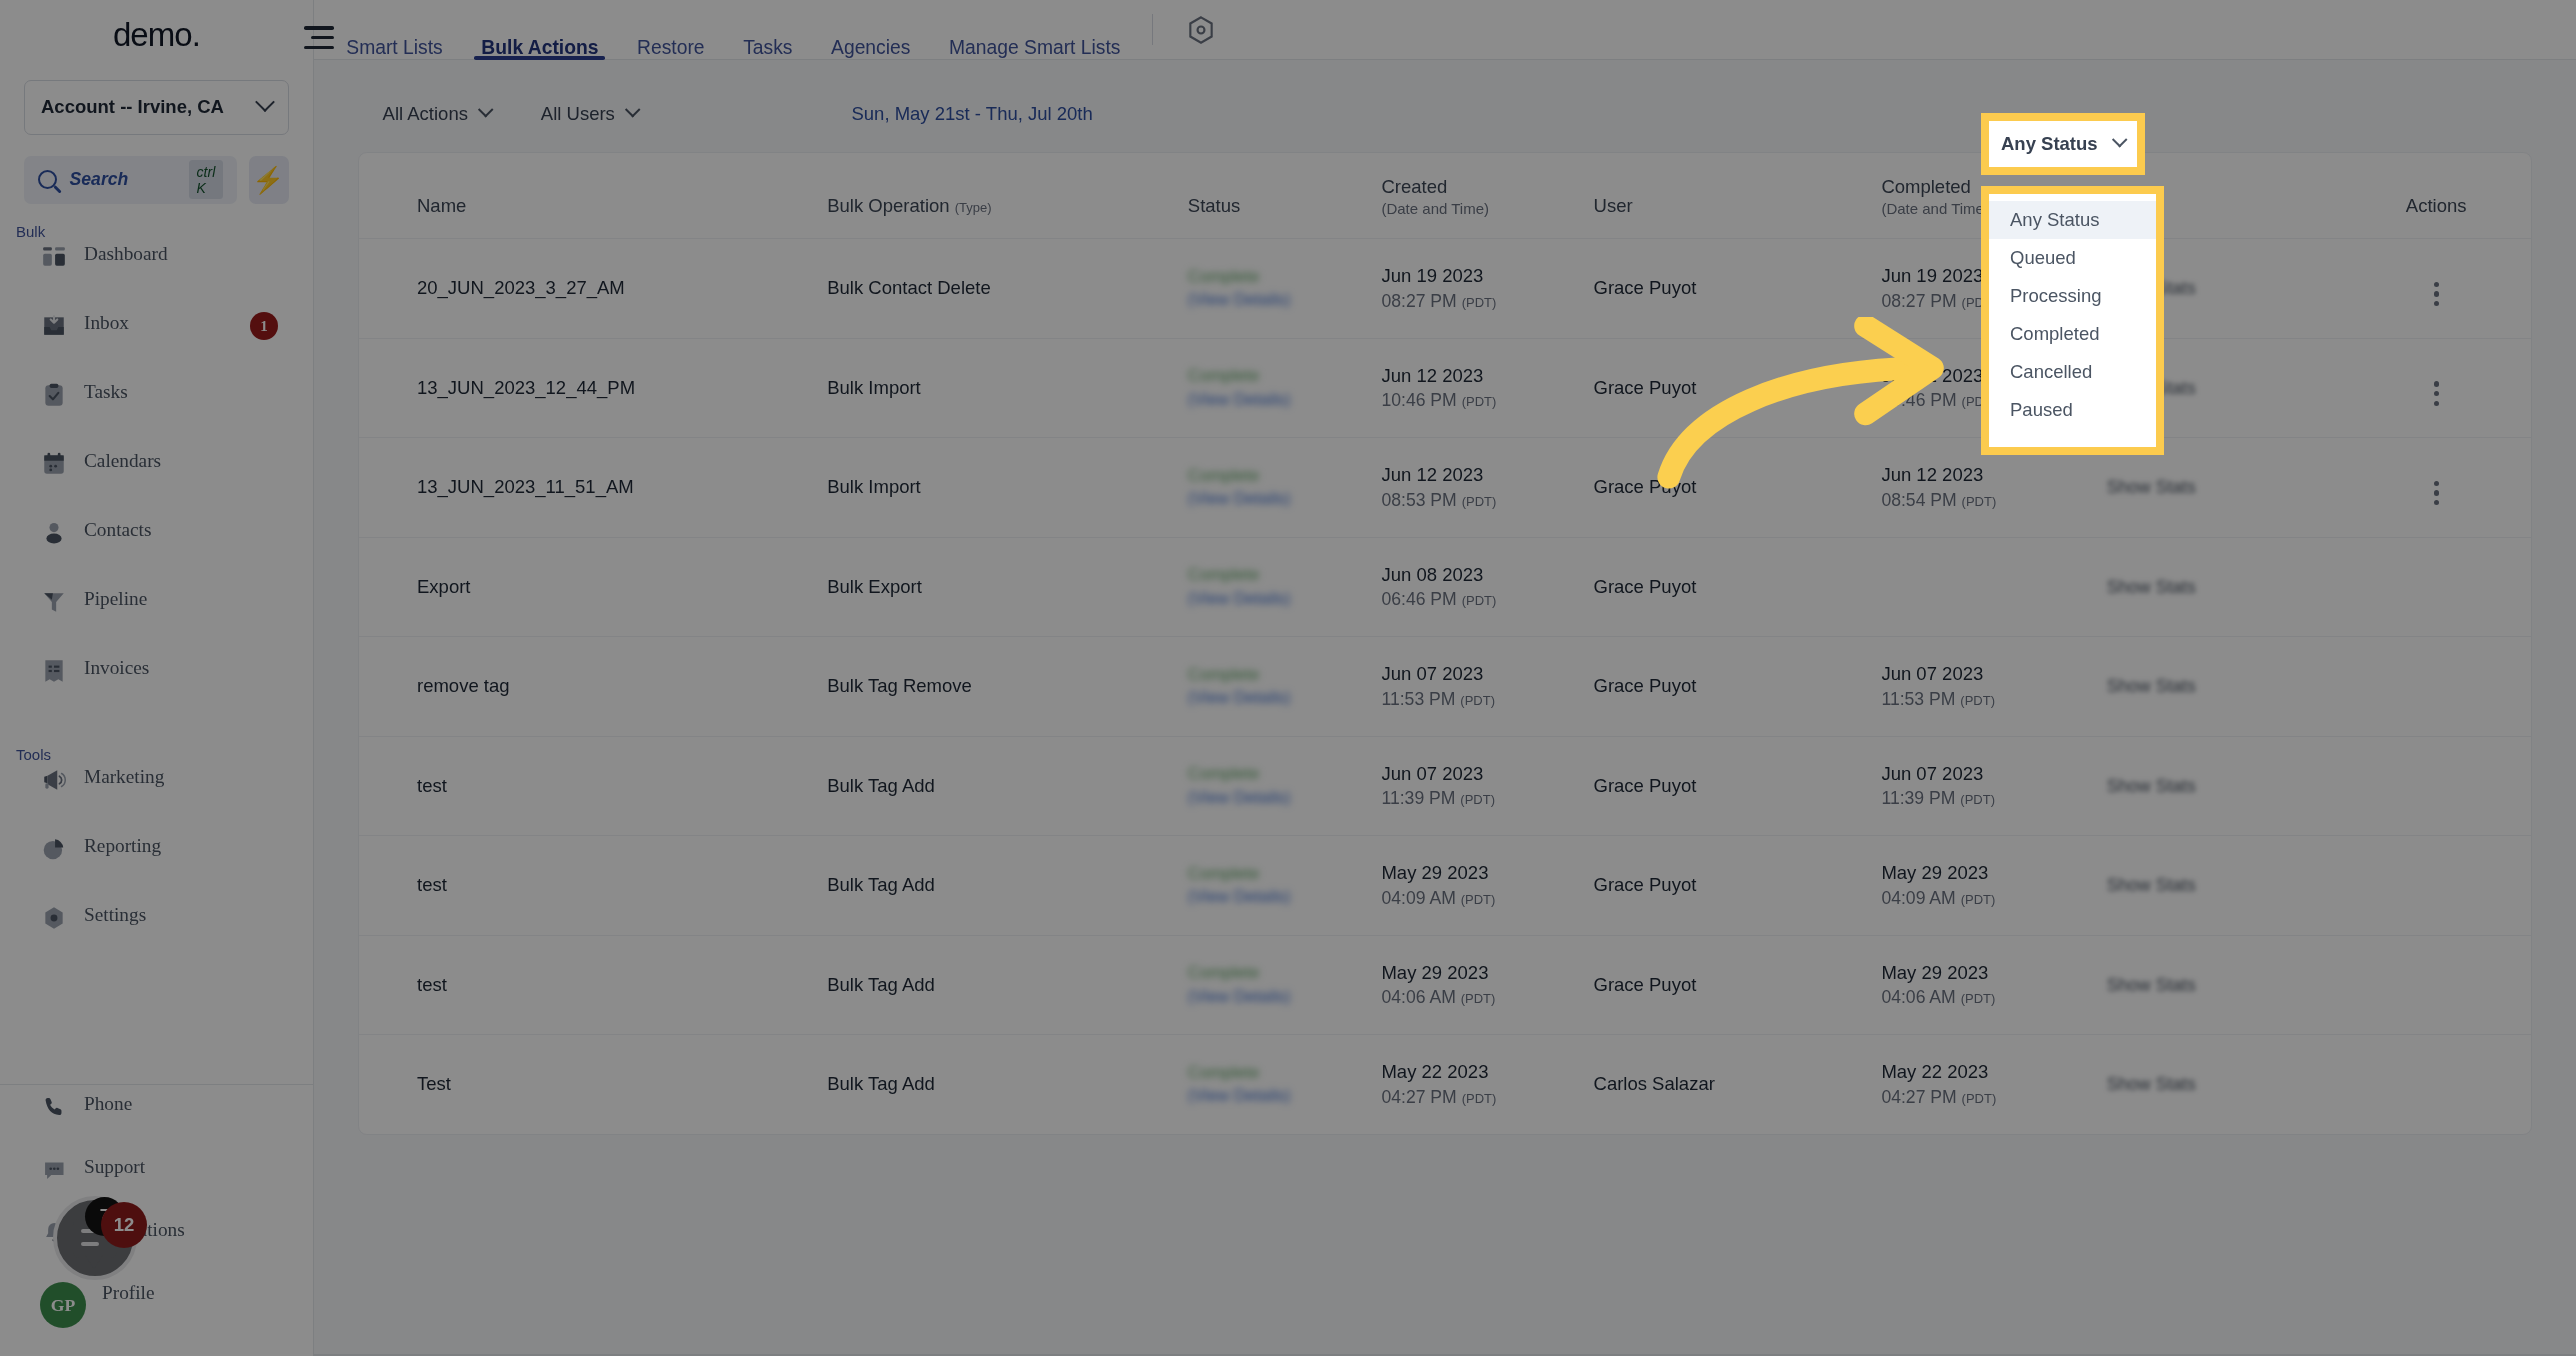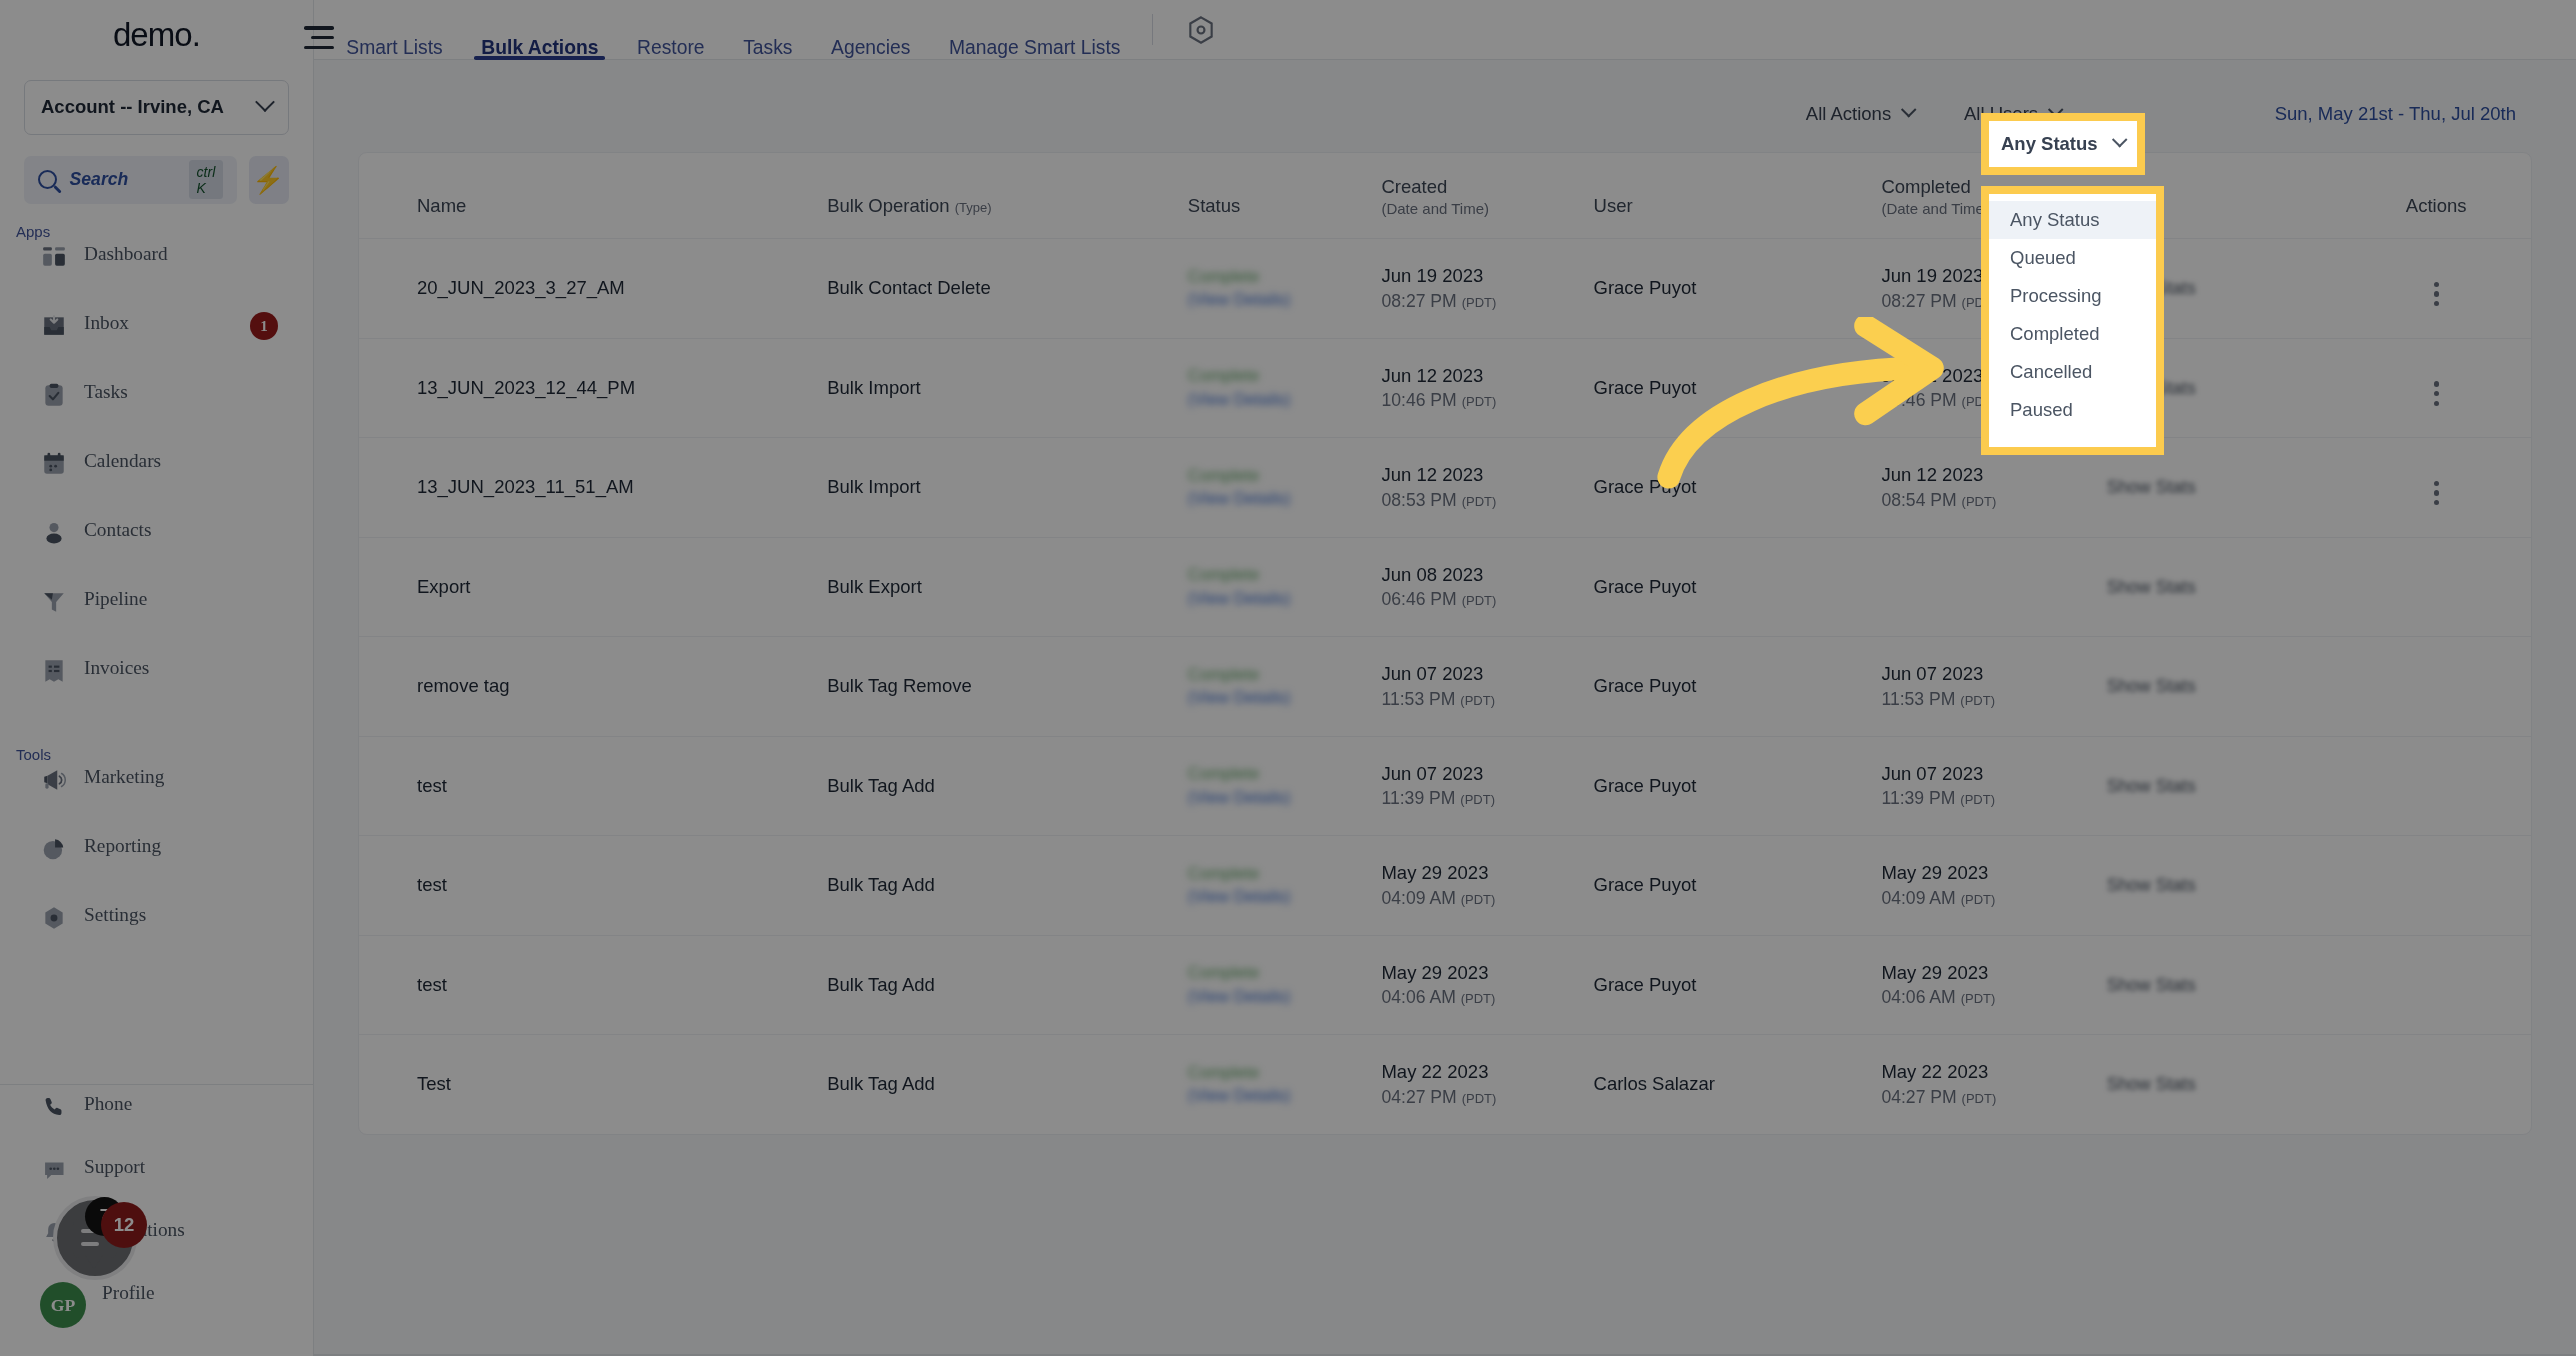--- a/index.html
+++ b/index.html
@@ -118,21 +118,21 @@
   .tab.active { font-weight: 700; color: #23357e; }
   .tab.active::after {
     content:""; position:absolute; left:12.3px; right:12.3px; bottom:-0.9px; height:4.4px; background:#2c3f91; border-radius:1.8px;
   }
   .tab-sep { width:0.9px; background:#d7dbe3; margin: 14px 12.3px; }
   .gear-btn { display:flex; align-items:center; }
   .gear-hex { width: 33px; height: 33px; display:flex; align-items:center; justify-content:center; }
 
   .content-wrap { flex: 1; background: #f6f7fa; padding: 16px 44px 0 44px; min-width: 0; }
   .filter-bar {
-    height: 76px; display: flex; align-items: center; justify-content: flex-end; gap: 0; padding-right: 16px;
+    height: 76px; display: flex; align-items: center; justify-content: flex-start; gap: 0; padding-right: 16px;
   }
   .filter-item {
     display: flex; align-items: center; gap: 12.3px; padding: 0 24.6px;
     font-size: 18.5px; color: #374151;
   }
   .filter-chev { width: 11.4px; height: 11.4px; border-right: 2.6px solid #4b5563; border-bottom: 2.6px solid #4b5563;
                  transform: rotate(45deg) translate(-2.6px,-2.6px); }
   .daterange { font-size: 18.5px; color: #2f4fa0; padding-left: 26px; white-space: nowrap;}
 
   .card {
@@ -220,21 +220,21 @@
       <div class="search-box">
         <span class="mag"></span>
         <span class="search-label">Search</span>
         <span class="kbd">ctrl K</span>
       </div>
       <div class="bolt-box">
         <span class="bolt">⚡</span>
       </div>
     </div>
 
-    <div class="sec-label">Apps</div>
+    <div class="sec-label">Bulk</div>
     <nav class="nav-list">
 
       <div class="nav-item">
         <span class="nav-ico">
           <svg width="26" height="26" viewBox="0 0 24 24">
               <rect x="2" y="3" width="8" height="3" rx="1" fill="#6b7280"></rect>
               <rect x="13" y="3" width="9" height="3" rx="1" fill="#9ca3af"></rect>
               <rect x="2" y="9" width="8" height="11" rx="1.5" fill="#9ca3af"></rect>
               <rect x="13" y="9" width="9" height="11" rx="1.5" fill="#4b5563"></rect>
             </svg>

